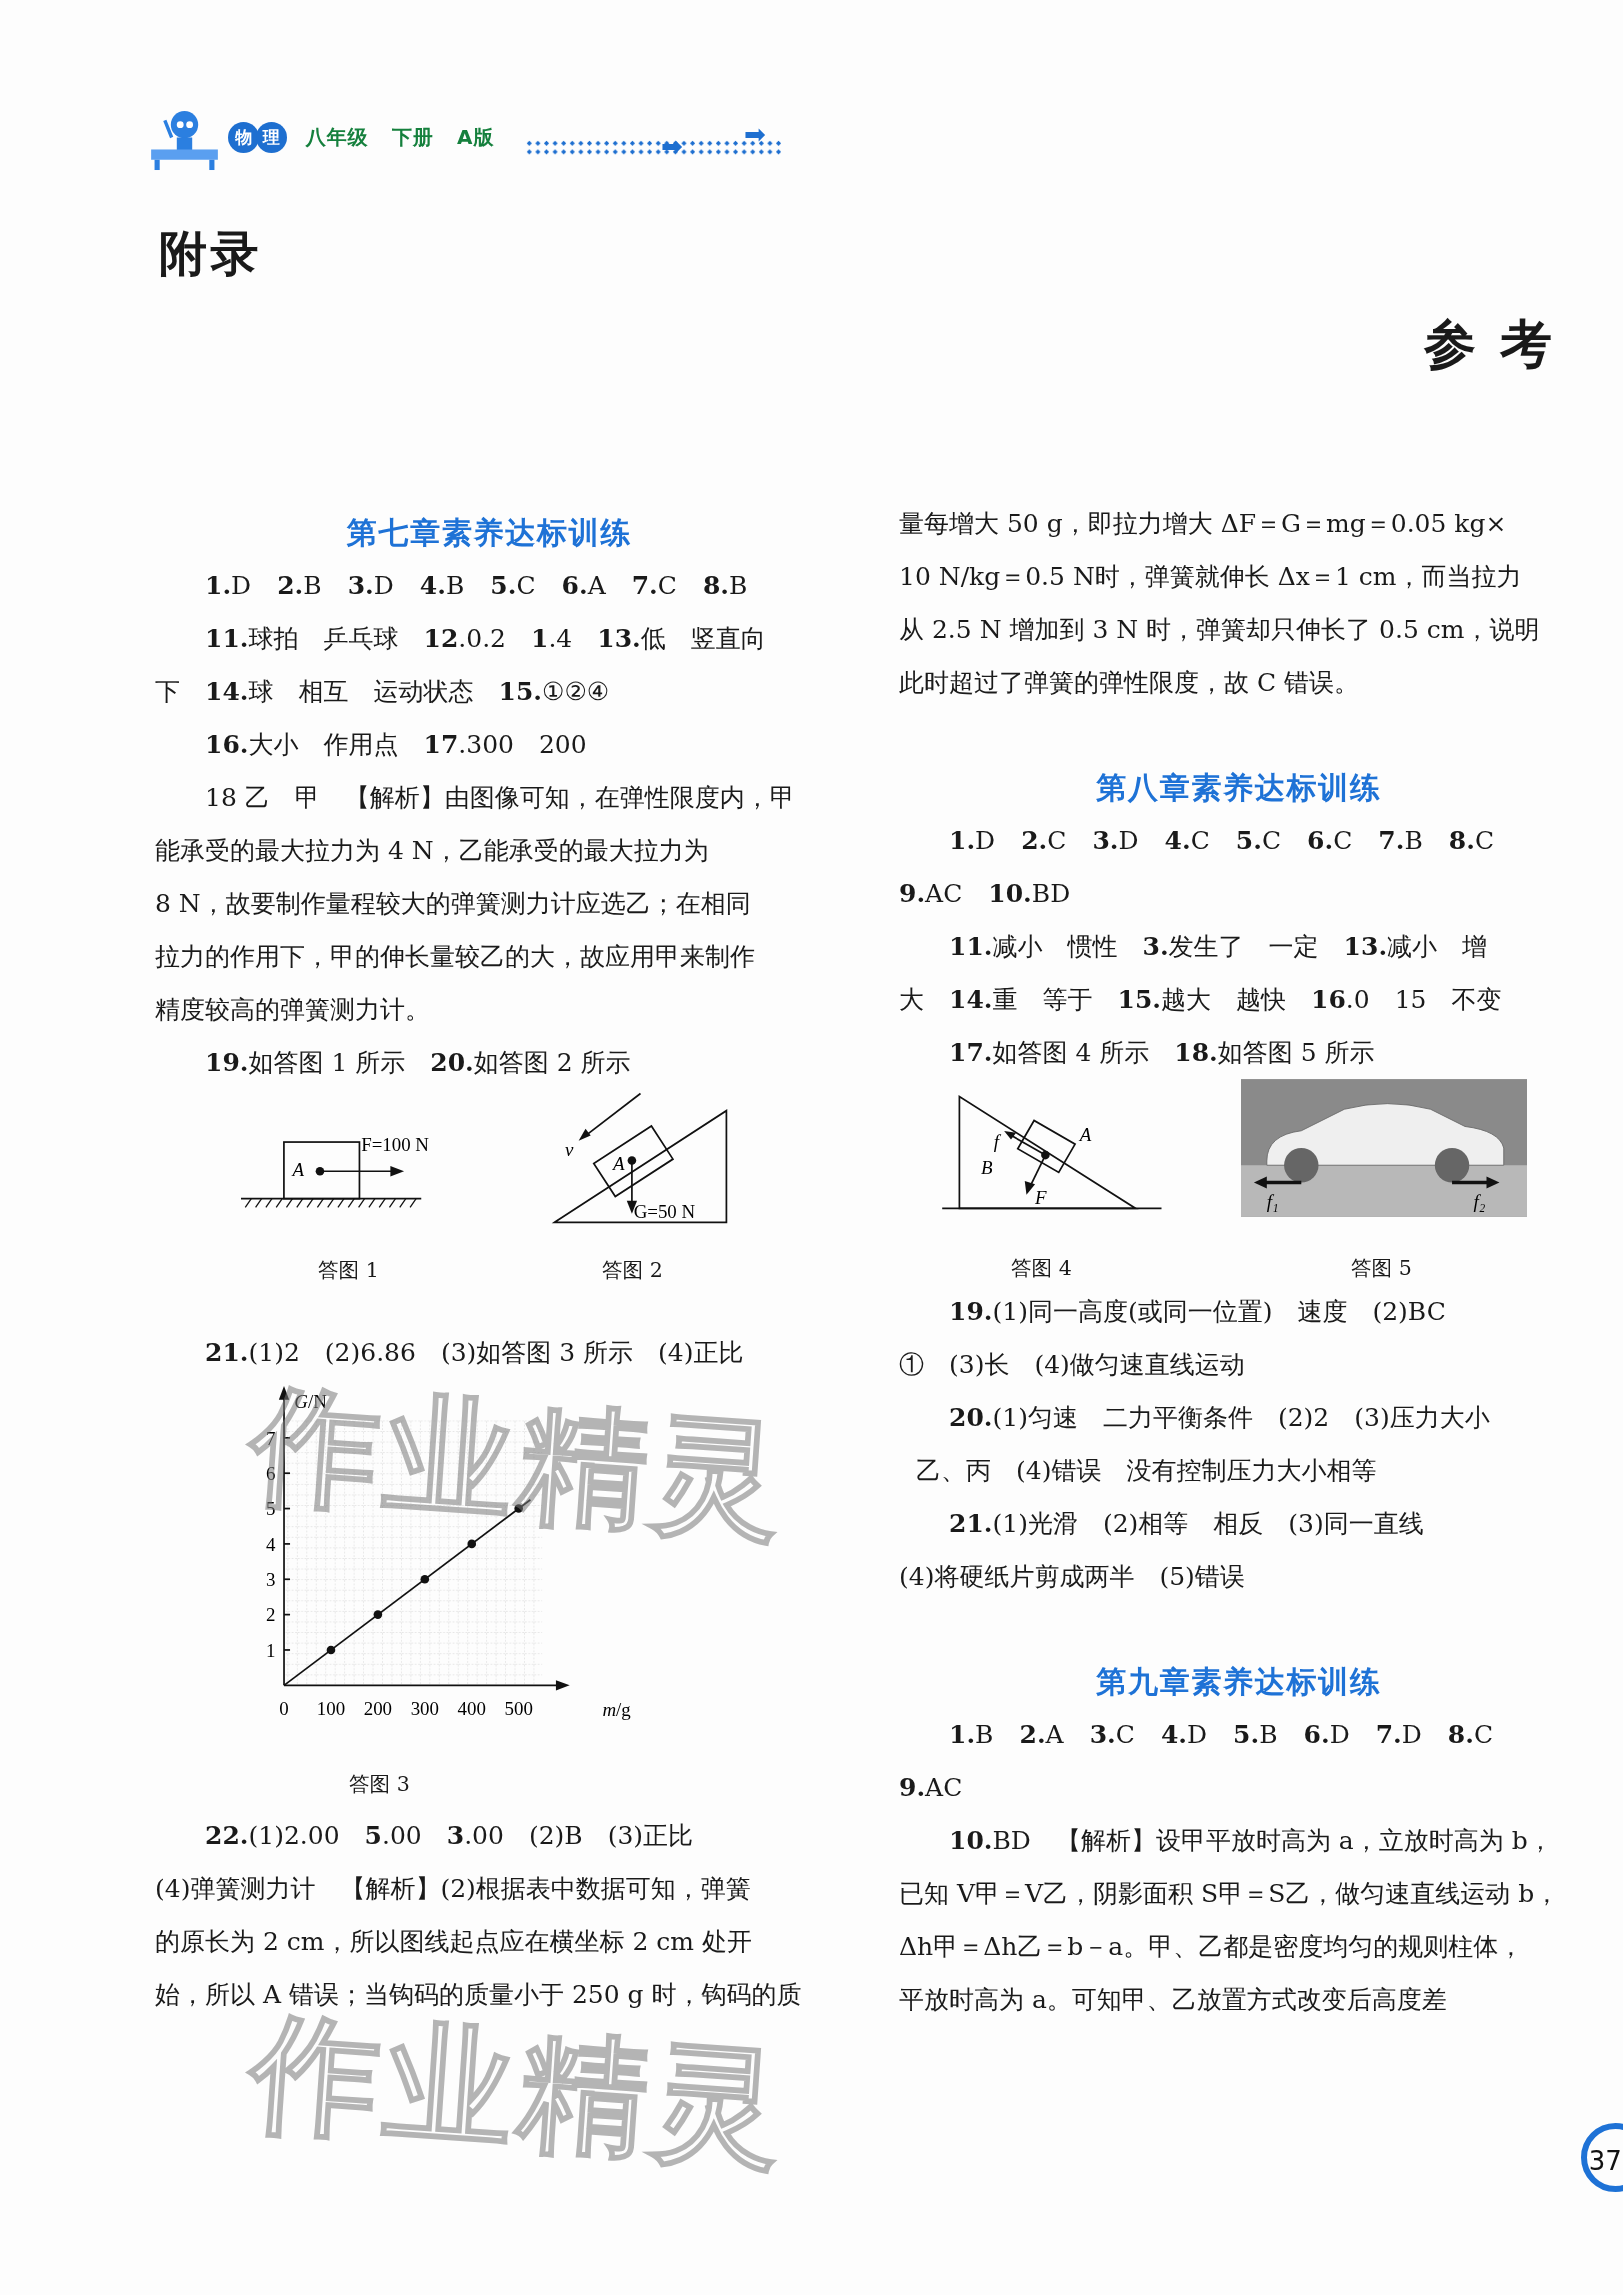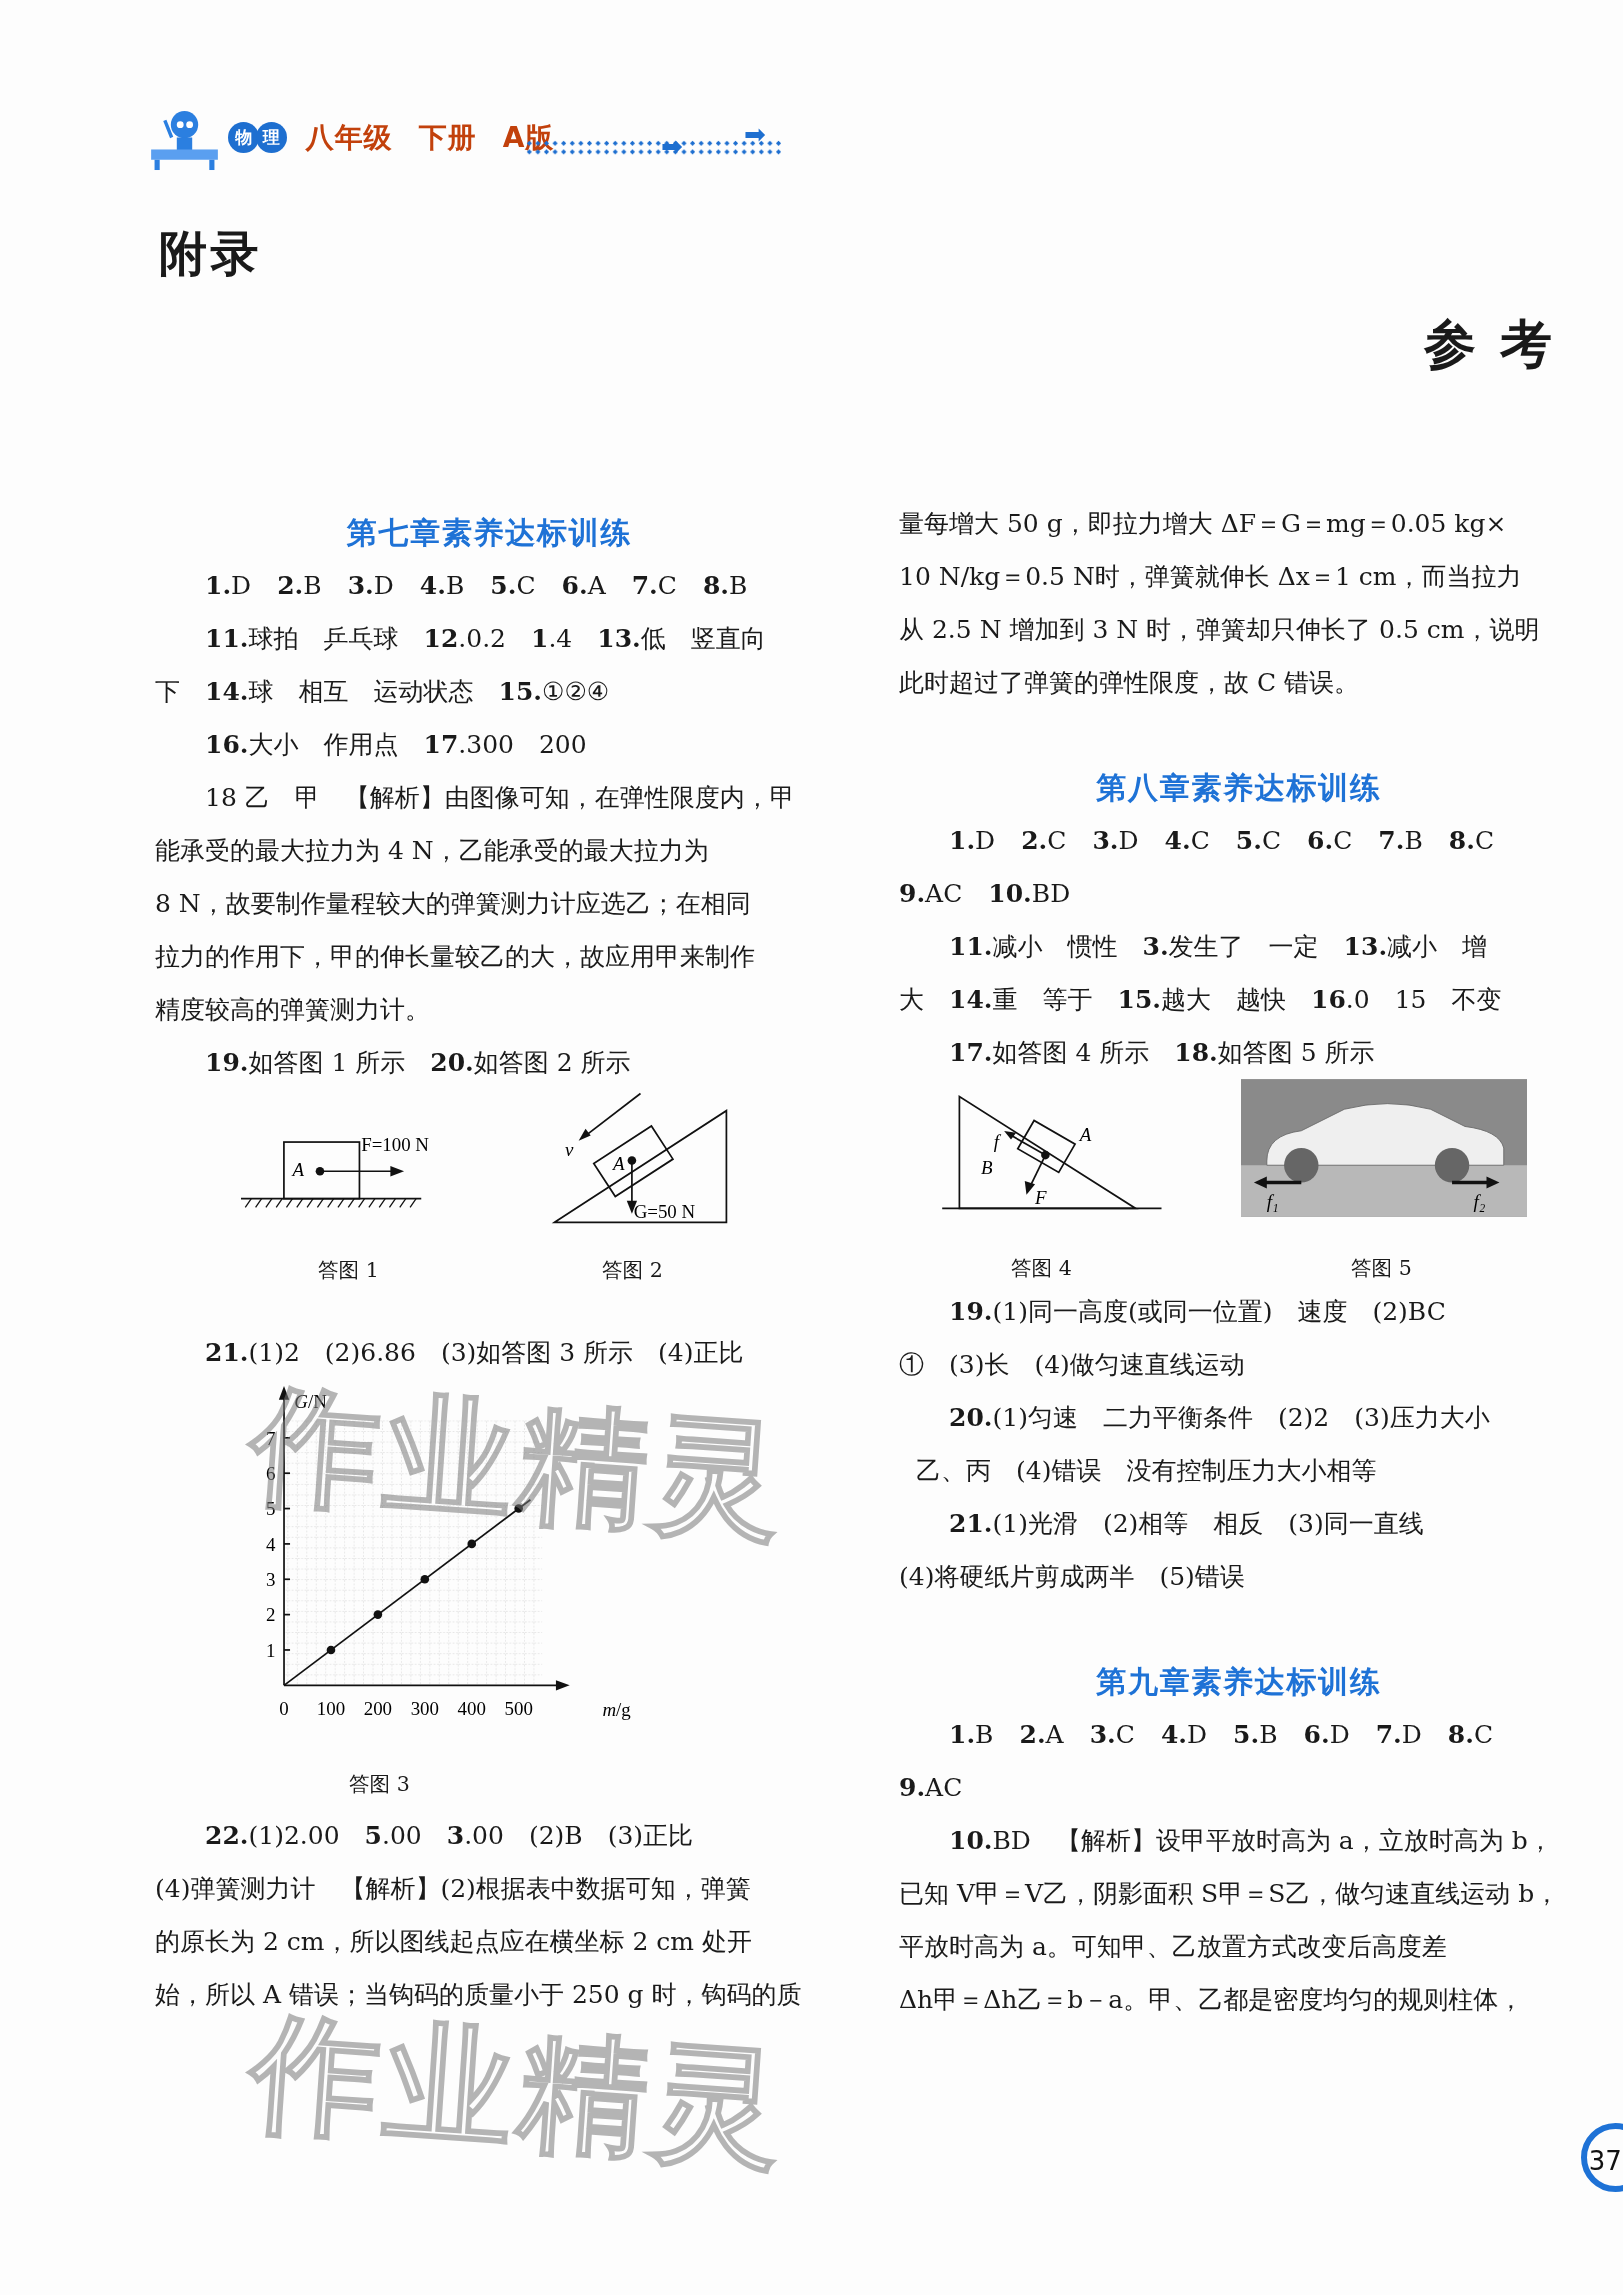--- a/index.html
+++ b/index.html
@@ -4,21 +4,21 @@
 <style>
   html, body { margin:0; padding:0; }
   body { width:1624px; height:2295px; background:#fdfdfd; position:relative; overflow:hidden;
          font-family:"DejaVu Serif","Liberation Serif",serif; color:#1a1a1a; }
   .abs { position:absolute; }
   .header { left:146px; top:103px; height:69px; display:flex; align-items:center; }
   .mascot { width:77px; height:69px; margin-right:5.2px; }
   .subj-badge { display:flex; }
   .subj-badge span { display:inline-block; width:31px; height:31px; border-radius:50%; background:#1e6fd0; color:#fff;
         font-family:"DejaVu Sans",sans-serif; font-size:17px; line-height:31px; text-align:center; font-weight:bold; margin-right:-3.4px; }
-  .hdr-text { color:#c2410c; font-family:"DejaVu Sans",sans-serif; font-weight:bold; font-size:28px; margin-left:22.4px; letter-spacing:0.9px; }
+  .hdr-text { color:#15803d; font-family:"DejaVu Sans",sans-serif; font-weight:bold; font-size:20px; margin-left:22.4px; letter-spacing:0.9px; }
   .hdr-text .gap { margin-left:15.5px; }
   .dots { position:absolute; top:139px; left:525px; width:258px; height:17px;
           background-image: radial-gradient(circle, #1e6fd0 1.9px, transparent 2.2px); background-size:8.6px 8.6px; }
   .arrow { color:#1e6fd0; font-size:26px; font-family:"DejaVu Sans",sans-serif; }
   .appendix-title { left:159px; top:222px; font-family:"DejaVu Sans",sans-serif; font-size:48px; font-weight:bold; letter-spacing:3.4px; }
   .ref-title { left:1424px; top:310px; font-family:"DejaVu Sans",sans-serif; font-size:52px; font-weight:bold; letter-spacing:24px; }
   .col { position:absolute; font-size:25px; line-height:53px; }
   .col.left { left:155px; width:669px; }
   .col.right { left:899px; width:680px; }
   .sec-title { text-align:center; color:#1e72d6; font-family:"DejaVu Serif",serif; font-weight:bold; font-size:30px; letter-spacing:1.7px; line-height:53px; margin:0; }
@@ -245,22 +245,22 @@
   <div class="line ind"><b>21.</b>(1)光滑　(2)相等　相反　(3)同一直线</div>
   <div class="line">(4)将硬纸片剪成两半　(5)错误</div>
   <div style="height:52px;"></div>
   <h2 class="sec-title">第九章素养达标训练</h2>
   <div class="line ind">
     <span><b>1.</b>B</span><span class="sp"></span><span><b>2.</b>A</span><span class="sp"></span><span><b>3.</b>C</span><span class="sp"></span><span><b>4.</b>D</span><span class="sp"></span><span><b>5.</b>B</span><span class="sp"></span><span><b>6.</b>D</span><span class="sp"></span><span><b>7.</b>D</span><span class="sp"></span><span><b>8.</b>C</span>
   </div>
   <div class="line"><b>9.</b>AC</div>
   <div class="line ind"><b>10.</b>BD　【解析】设甲平放时高为 a，立放时高为 b，</div>
   <div class="line">已知 V甲＝V乙，阴影面积 S甲＝S乙，做匀速直线运动 b，</div>
+  <div class="line">Δh甲＝Δh乙＝b－a。甲、乙都是密度均匀的规则柱体，</div>
   <div class="line">平放时高为 a。可知甲、乙放置方式改变后高度差</div>
-  <div class="line">Δh甲＝Δh乙＝b－a。甲、乙都是密度均匀的规则柱体，</div>
 </div>
 
 <div class="wm" style="left:250px;top:1377px;transform:rotate(4deg);">作业精灵</div>
 <div class="wm" style="left:250px;top:2005px;transform:rotate(4deg);">作业精灵</div>
 
 <div class="pg-badge">
   <span>37</span>
 </div>
 
 

